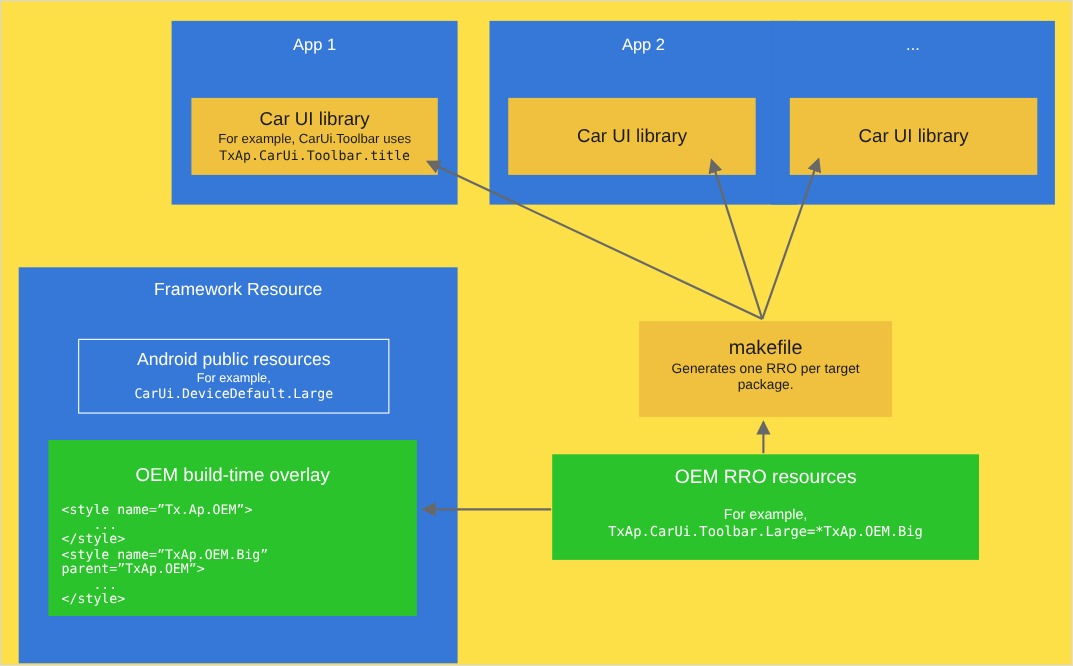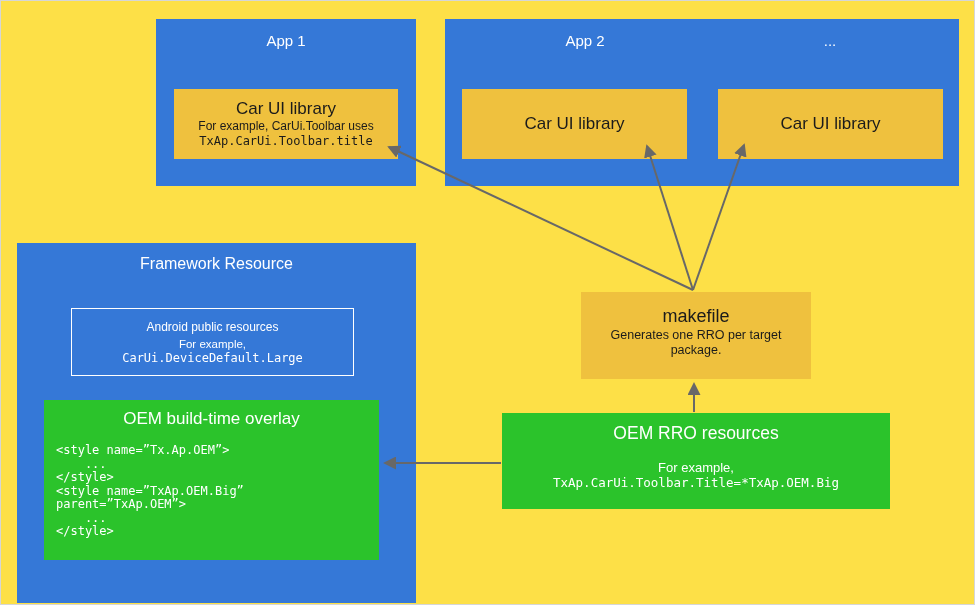--- a/index.html
+++ b/index.html
@@ -58,31 +58,31 @@
     left: 54px; top: 65px;
     width: 283px; height: 68px;
     border: 1px solid #ffffff;
     background: #3578d7;
     display: flex;
     flex-direction: column;
     align-items: center;
     justify-content: center;
     text-align: center;
   }
-  .ap-title { font-size: 12px; line-height: 19px; }
+  .ap-title { font-size: 16px; line-height: 19px; }
   .ap-label { font-size: 11.5px; line-height: 14px; }
   .ap-code  { font-size: 12px; line-height: 15px; }
 
   .oem-overlay {
     position: absolute;
     left: 27px; top: 157px;
     width: 335px; height: 160px;
   }
   .overlay-title {
-    padding-top: 9px;
+    padding-top: 22px;
     text-align: center;
     font-size: 17px;
   }
   .overlay-code {
     margin-top: 15px;
     padding-left: 12px;
     font-size: 12px;
     line-height: 13.5px;
   }
   .code-line { white-space: pre; }
@@ -174,16 +174,16 @@
   </div>
 
   <div class="box yellow-box makefile">
     <div class="makefile-title">makefile</div>
     <div class="makefile-desc">Generates one RRO per target package.</div>
   </div>
 
   <div class="box green-box oem-rro">
     <div class="rro-title">OEM RRO resources</div>
     <div class="rro-label">For example,</div>
-    <div class="rro-code mono">TxAp.CarUi.Toolbar.Title=*TxAp.OEM.Big</div>
+    <div class="rro-code mono">TxAp.CarUi.Toolbar.Large=*TxAp.OEM.Big</div>
   </div>
 
 </div>
 
 </body></html>

